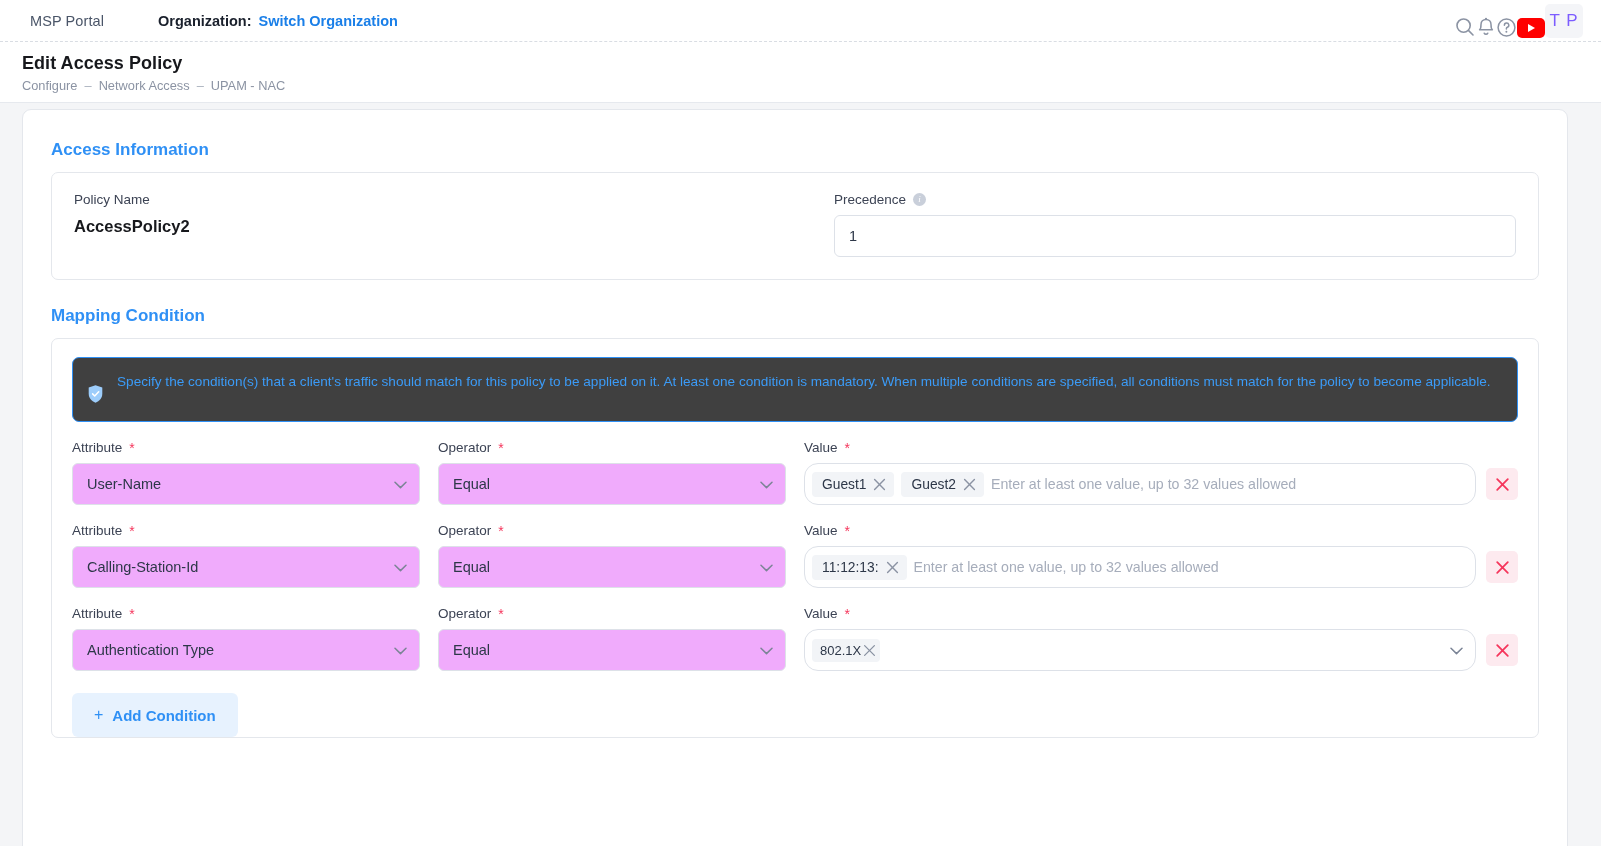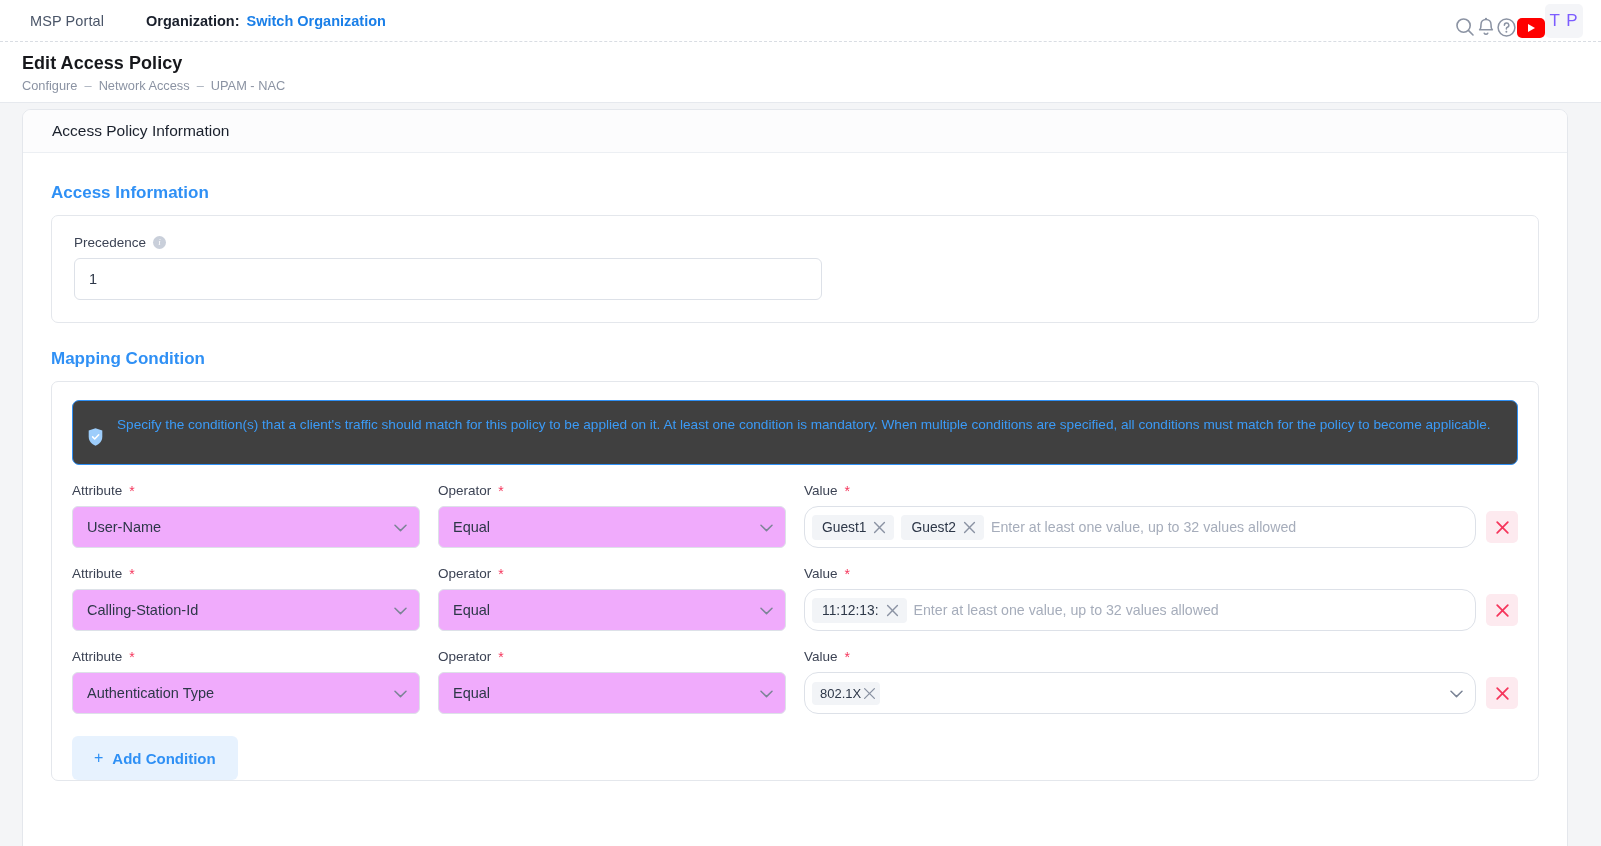--- a/index.html
+++ b/index.html
@@ -19,21 +19,21 @@
     background: #ffffff;
     display: flex;
     align-items: center;
     padding: 0 18px 0 0;
     border-bottom: 1px dashed #d9dde3;
   }
   .topbar-left {
     display: flex;
     align-items: center;
     padding-left: 30px;
-    gap: 30px;
+    gap: 42px;
   }
   .msp-portal {
     font-size: 14.5px;
     color: #4a5568;
     font-weight: 400;
     letter-spacing: .1px;
   }
   .org-wrap { display: flex; align-items: baseline; gap: 7px; margin-left: 12px; }
   .org-label {
     font-size: 14.5px;
@@ -372,26 +372,31 @@
     <span class="bc-item">Configure</span>
     <span class="bc-sep">–</span>
     <span class="bc-item">Network Access</span>
     <span class="bc-sep">–</span>
     <span class="bc-last">UPAM - NAC</span>
   </div>
 </div>
 
 <div class="stage">
   <div class="card">
-    <div class="card-head">Access Policy Information</div>
     <div class="card-body">
 
       <div class="section-title">Access Information</div>
       <div class="panel">
         <div class="bi-grid">
+          <div>
+            <div class="fld-label">
+              <span>Policy Name</span>
+            </div>
+            <div class="policy-name-val">AccessPolicy2</div>
+          </div>
           <div>
             <div class="fld-label">
               <span>Precedence</span>
               <span class="info-dot"></span>
             </div>
             <input class="text-input" type="text" value="1" style="">
           </div>
         </div>
       </div>
 

